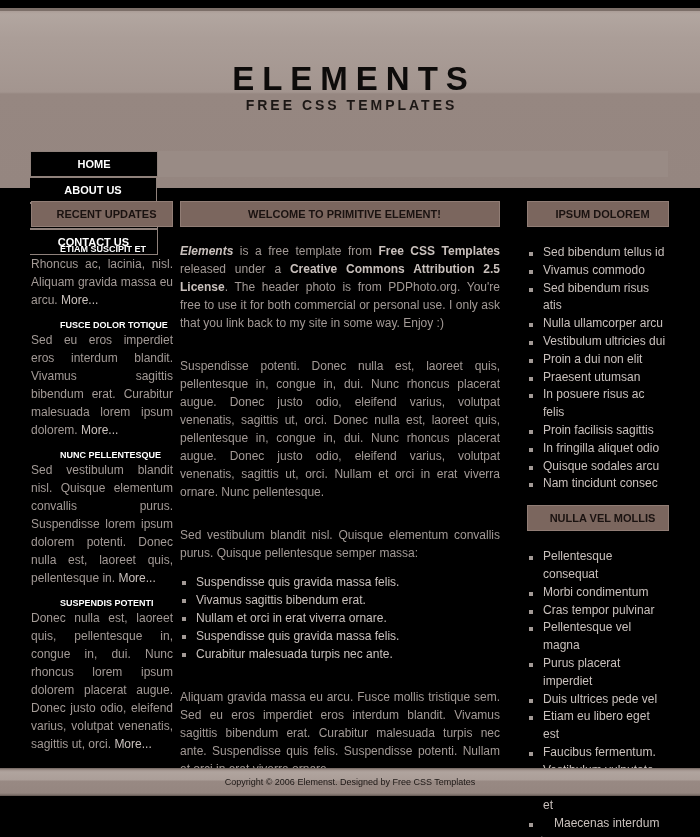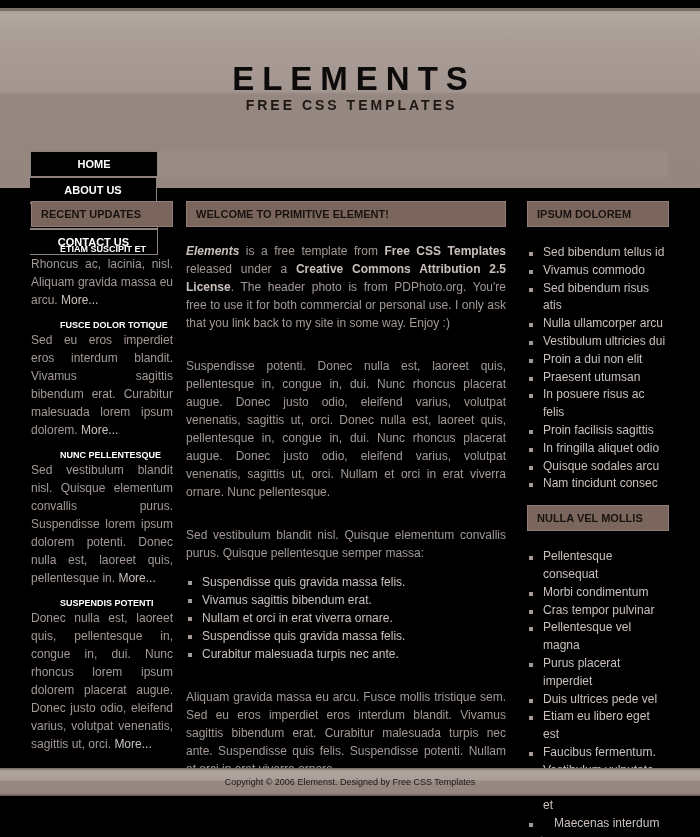--- a/index.html
+++ b/index.html
@@ -28,24 +28,24 @@
   #menu a {
     display: block; height: 26px; line-height: 24px; background: #000; color: #fff;
     text-align: center; font-weight: bold; font-size: 11px; text-decoration: none;
     border: 1px solid #8f817b; border-left: none;
   }
   #menu a:first-child { border-left: 1px solid #8f817b; }
 
   
   .col-head {
     background: #7b665e; color: #1a1210; font-weight: bold; font-size: 11px;
-    height: 26px; line-height: 25px; padding-left: 9px; border: 1px solid #917d75;
+    height: 26px; line-height: 25px; padding-left: 9px; border: 1px solid #917d75; text-align: center;
   }
   #left { position: absolute; left: 31px; top: 201px; width: 142px; }
-  #main { position: absolute; left: 186px; top: 201px; width: 320px; }
+  #main { position: absolute; left: 180px; top: 201px; width: 320px; }
   #right { position: absolute; left: 527px; top: 201px; width: 142px; }
 
   .news { margin-top: 17px; }
   .news + .news { margin-top: 11px; }
   .news h4 { color: #fff; font-size: 9px; font-weight: bold; line-height: 11px; padding-left: 29px; }
   .news p { font-size: 12px; line-height: 18px; text-align: justify; color: #a39a96; }
   .news a { color: #c9c0bc; text-decoration: none; margin-top: 30px; }
 
   #main p { line-height: 18px; text-align: justify; margin-top: 25px; color: #a39a96; }
   #main p.first { margin-top: 15px; }

